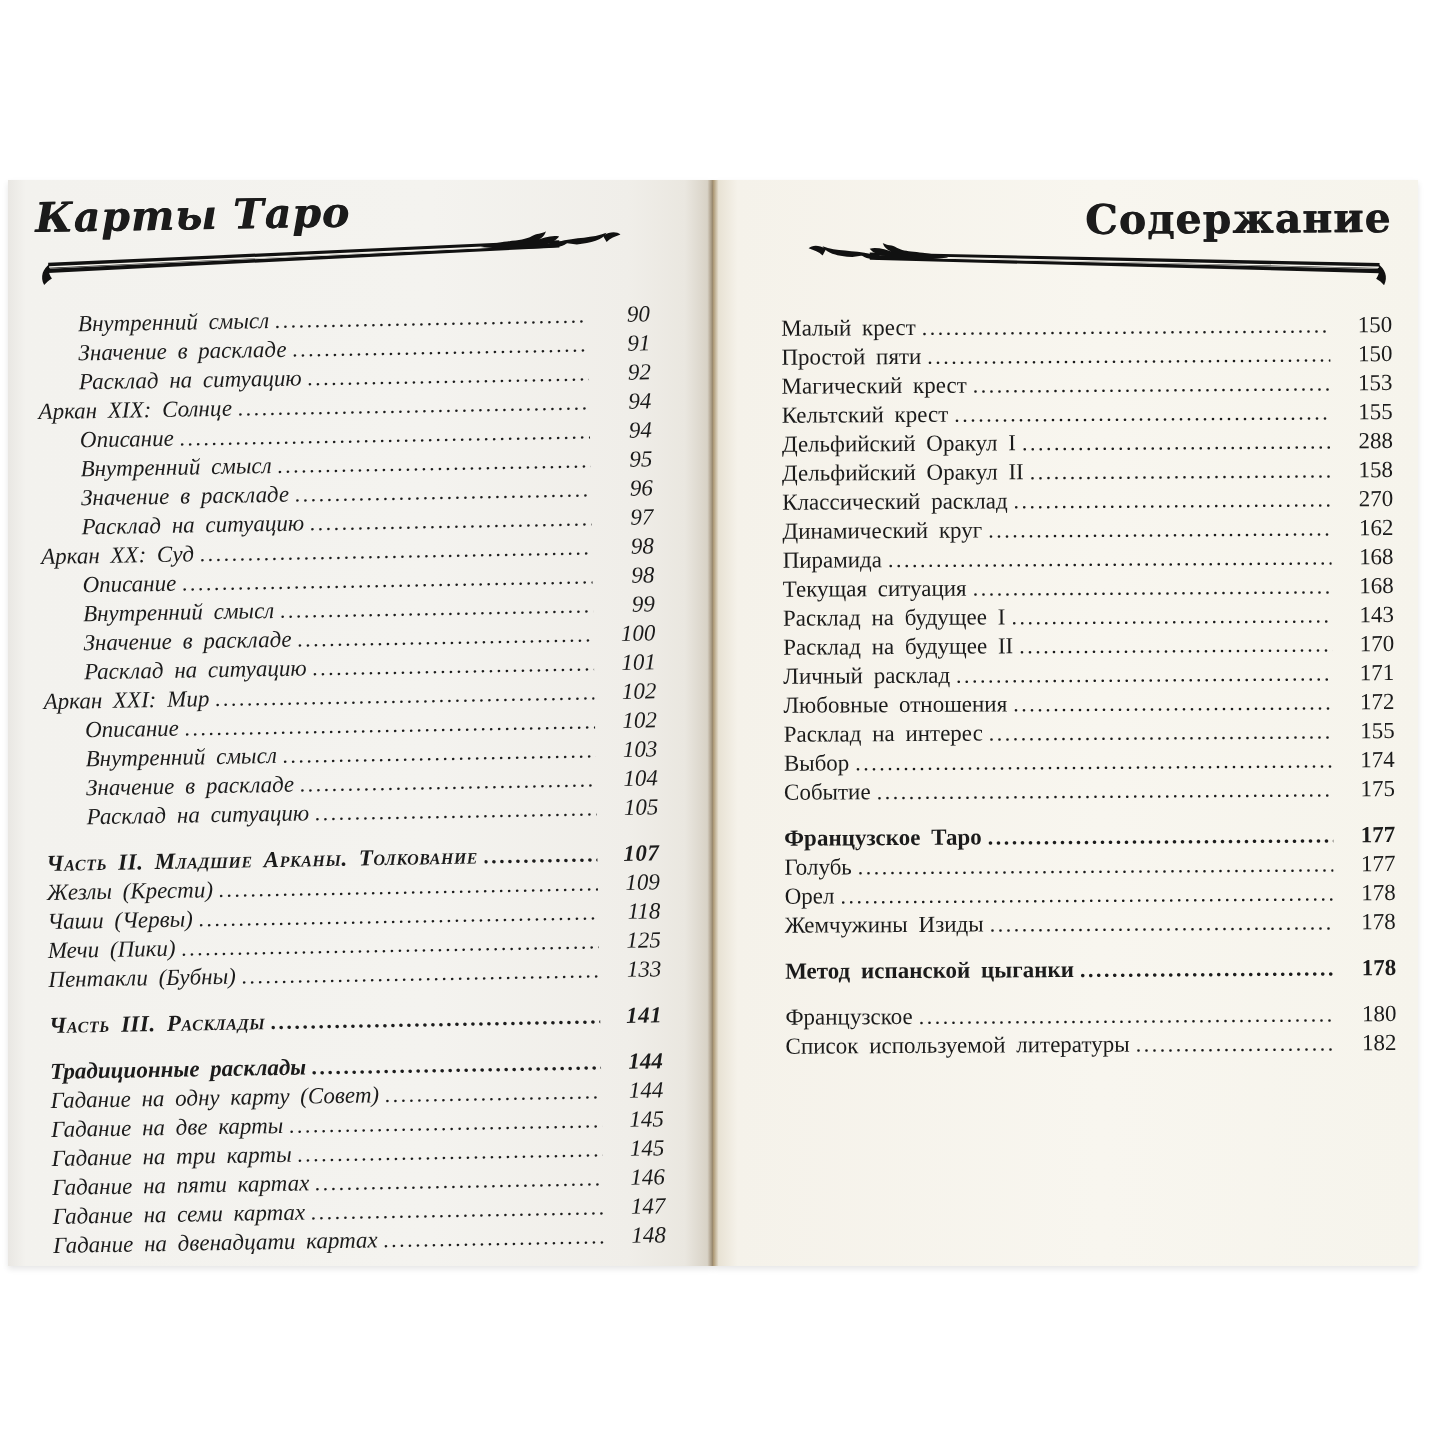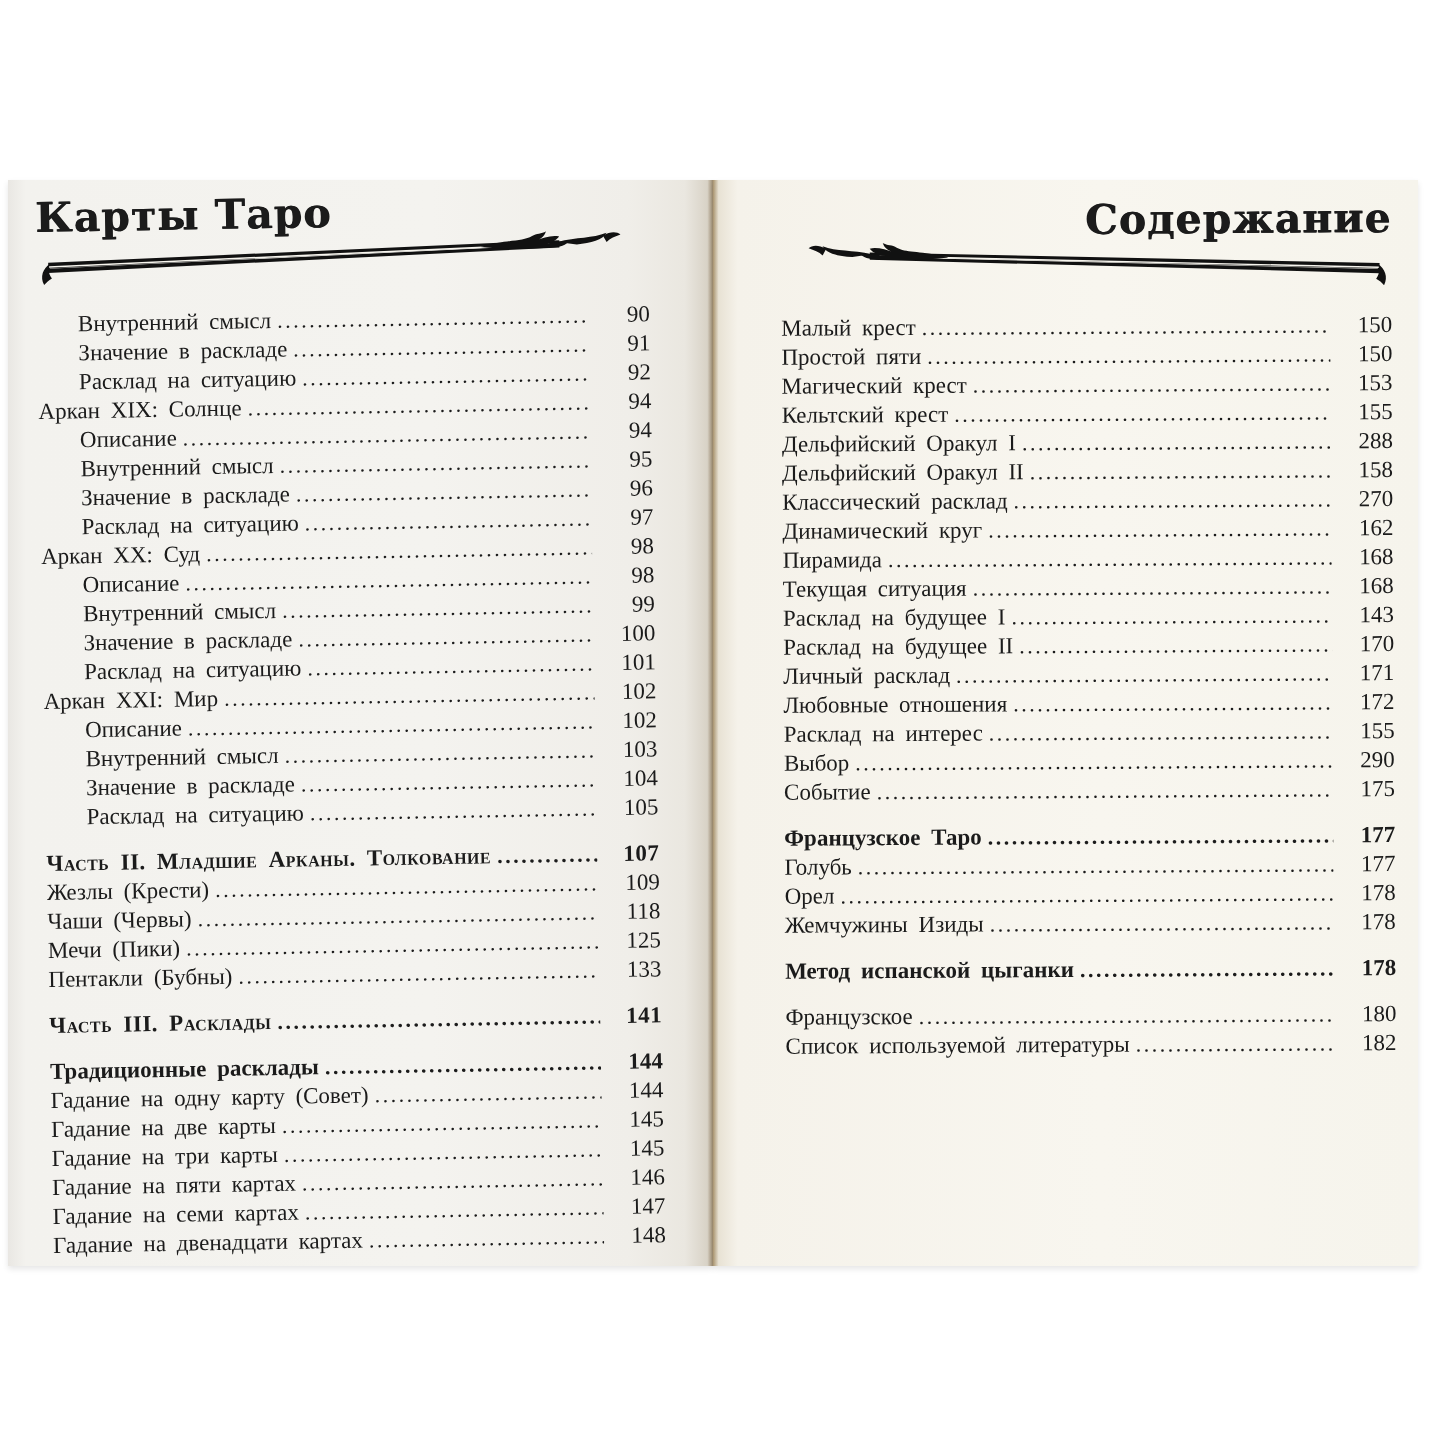--- a/index.html
+++ b/index.html
@@ -10,20 +10,21 @@
   .book{
     position:absolute;left:8px;top:180px;width:1410px;height:1086px;
     display:flex;
   }
   .page{position:relative;box-sizing:border-box;height:100%;}
   .page.left{
     width:705px;
     background:linear-gradient(90deg,#e9e7e3 0%,#f3f2ee 2.5%,#f4f3ef 60%,#f0eee9 88%,#eae7e0 96%,#d8d2c6 99.2%,#9c8a6e 100%);
     padding:14px 56px 0 36px;
     box-shadow:0 3px 6px rgba(0,0,0,.10);
+    font-style:italic;
   }
   .page.right{
     width:705px;
     background:linear-gradient(90deg,#a9946f 0%,#e8e2d4 0.8%,#f5f2ea 3.5%,#f8f6ef 55%,#f6f4ec 100%);
     padding:14px 24px 0 70px;
     box-shadow:0 3px 6px rgba(0,0,0,.10);
   }
   .tilt-left{transform:rotate(-1deg);transform-origin:0 50%;}
   .tilt-right{transform:rotate(-0.35deg);transform-origin:100% 50%;}
 
@@ -325,21 +326,21 @@
             <span class="num">172</span>
           </div>
           <div class="row main">
             <span class="label">Расклад на интерес</span>
             <span class="dots"></span>
             <span class="num">155</span>
           </div>
           <div class="row main">
             <span class="label">Выбор</span>
             <span class="dots"></span>
-            <span class="num">290</span>
+            <span class="num">174</span>
           </div>
           <div class="row main">
             <span class="label">Событие</span>
             <span class="dots"></span>
             <span class="num">175</span>
           </div>
           <div class="row bold gap">
             <span class="label">Французское Таро</span>
             <span class="dots"></span>
             <span class="num">177</span>

